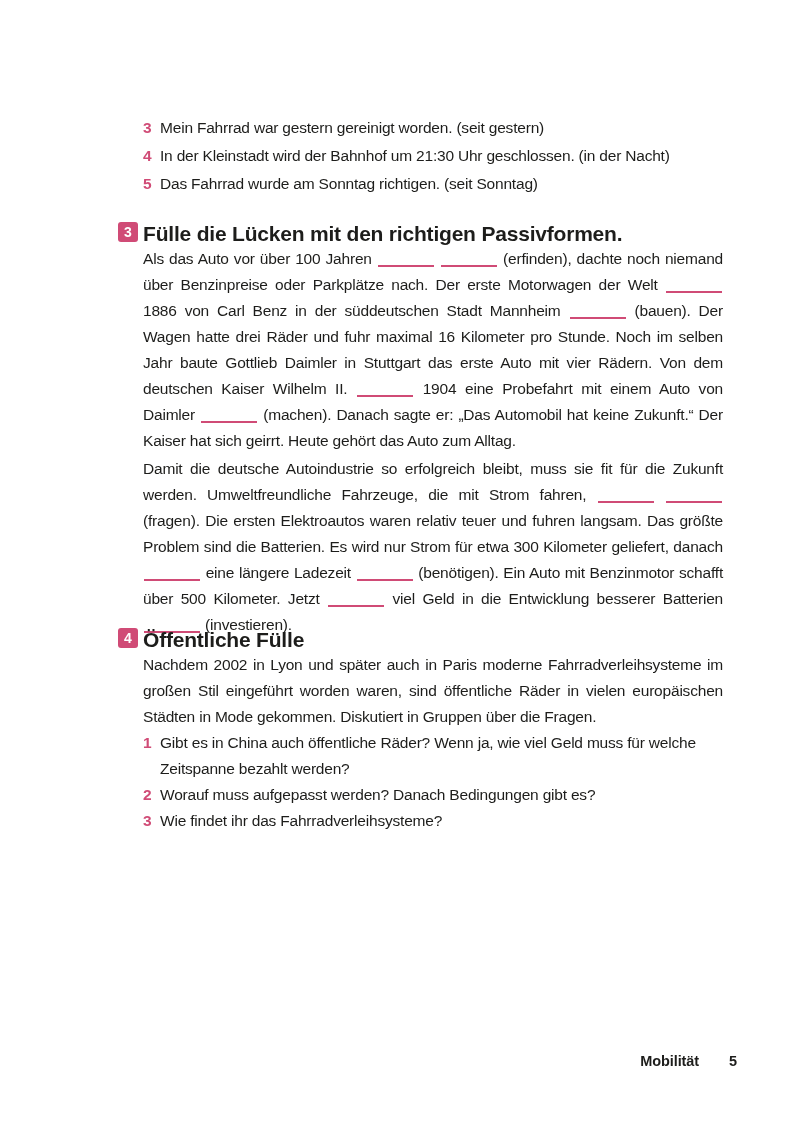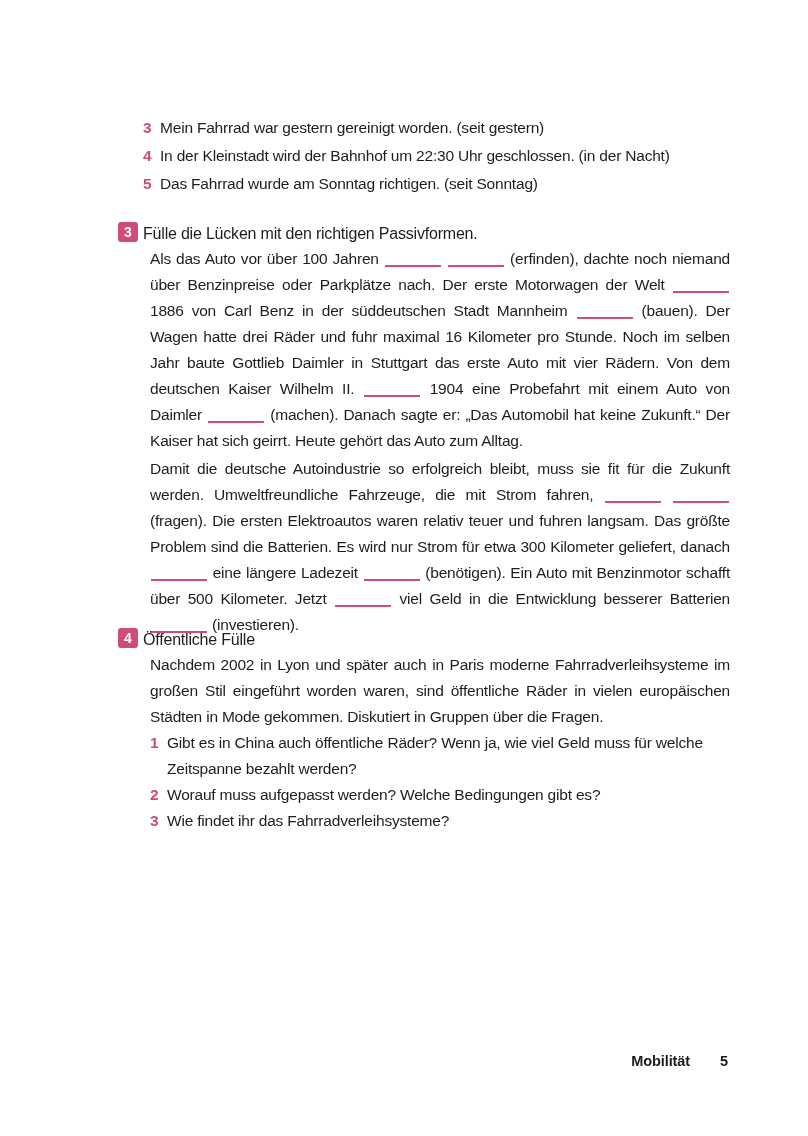--- a/index.html
+++ b/index.html
@@ -24,58 +24,58 @@
 
   
   .exercise{position:absolute;left:118px;width:610px;}
   .ex-head{display:flex;align-items:flex-start;}
   .numbox{
     width:20px;height:20px;flex:none;margin-right:5px;
     background:var(--accent);color:#fff;
     font-weight:bold;font-size:14px;line-height:20px;text-align:center;
     border-radius:3px;
   }
-  .ex-title{margin:0;font-size:16px;font-weight:normal;line-height:20px;padding-top:2px;letter-spacing:-0.2px;}
-  .ex-body{margin-left:32px;width:580px;}
+  .ex-title{margin:0;font-size:21px;font-weight:bold;line-height:20px;padding-top:2px;letter-spacing:-0.2px;}
+  .ex-body{margin-left:25px;width:580px;}
   .ex-body p{margin:2px 0 0 0;}
   p.just{
     text-align:justify;font-size:15.5px;line-height:26px;
     letter-spacing:-0.2px;hyphens:manual;-webkit-hyphens:manual;
   }
   .gap{
     display:inline-block;width:56px;height:12px;
     border-bottom:2px solid var(--accent);
     vertical-align:-3px;margin:0 1px;
   }
 
   
   .q{display:flex;font-size:15.5px;line-height:26px;letter-spacing:-0.2px;}
   .q .num{width:17px;flex:none;color:var(--accent);font-weight:bold;}
   .q .q-text{flex:1;}
 
   
   .footer{
-    position:absolute;left:148px;top:1053px;width:580px;
+    position:absolute;left:157px;top:1053px;width:580px;
     display:flex;justify-content:flex-end;align-items:baseline;gap:30px;
     font-size:14.5px;font-weight:bold;letter-spacing:-0.1px;
   }
 </style>
 </head>
 <body>
 
 <div class="page">
 
   <section class="intro-list">
     <div class="li">
       <span class="num">3</span>
       <span class="li-text">Mein Fahrrad war gestern gereinigt worden. (seit gestern)</span>
     </div>
     <div class="li">
       <span class="num">4</span>
-      <span class="li-text">In der Kleinstadt wird der Bahnhof um 22:30 Uhr geschlossen. (in der Nacht)</span>
+      <span class="li-text">In der Kleinstadt wird der Bahnhof um 21:30 Uhr geschlossen. (in der Nacht)</span>
     </div>
     <div class="li">
       <span class="num">5</span>
       <span class="li-text">Das Fahrrad wurde am Sonntag richtigen. (seit Sonntag)</span>
     </div>
   </section>
 
   <section class="exercise" style="top:222px">
     <div class="ex-head">
       <span class="numbox">3</span>
@@ -93,21 +93,21 @@
       <h2 class="ex-title">Öffentliche Fülle</h2>
     </div>
     <div class="ex-body">
       <p class="just">Nachdem 2002 in Lyon und später auch in Paris moderne Fahrradverleihsysteme im großen Stil eingeführt worden waren, sind öffentliche Räder in vielen europä­ischen Städten in Mode gekommen. Diskutiert in Gruppen über die Fragen.</p>
       <div class="q">
         <span class="num">1</span>
         <span class="q-text">Gibt es in China auch öffentliche Räder? Wenn ja, wie viel Geld muss für welche Zeitspanne bezahlt werden?</span>
       </div>
       <div class="q">
         <span class="num">2</span>
-        <span class="q-text">Worauf muss aufgepasst werden? Welche Bedingungen gibt es?</span>
+        <span class="q-text">Worauf muss aufgepasst werden? Danach Bedingungen gibt es?</span>
       </div>
       <div class="q">
         <span class="num">3</span>
         <span class="q-text">Wie findet ihr das Fahrradverleihsysteme?</span>
       </div>
     </div>
   </section>
 
   <footer class="footer">
     <span>Mobilität</span>

